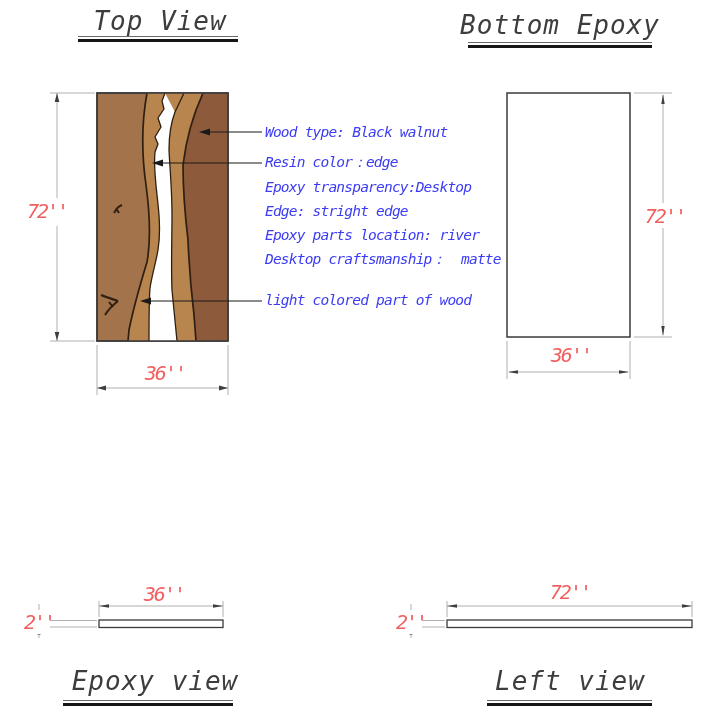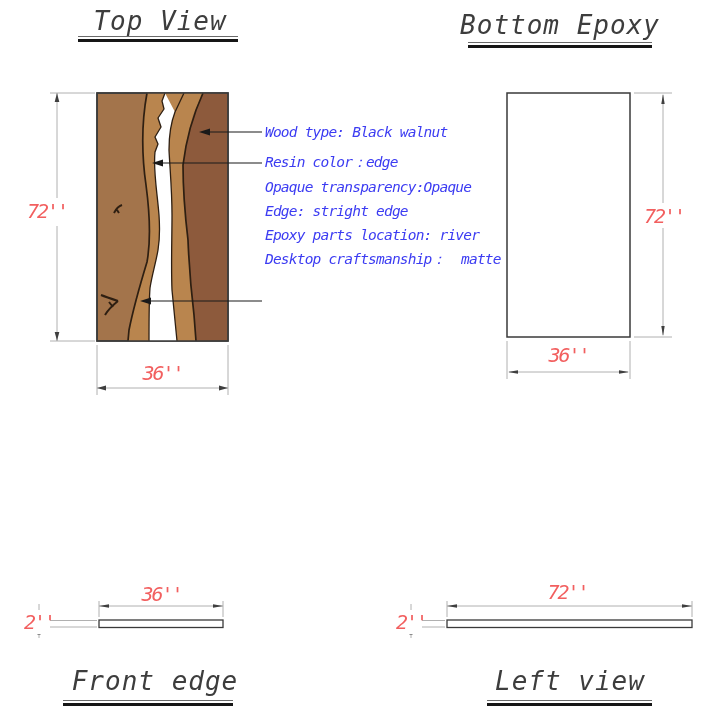--- a/index.html
+++ b/index.html
@@ -4,21 +4,21 @@
 <style>
   html,body{margin:0;padding:0;background:#fff;}
   body{width:720px;height:720px;font-family:"DejaVu Sans Mono","Liberation Mono",monospace;}
   #sheet{position:relative;width:720px;height:720px;background:#fff;overflow:hidden;}
   svg{position:absolute;left:0;top:0;}
   .cad{position:absolute;font-style:italic;white-space:pre;line-height:1.2;}
   .title{color:var(--title-text);font-size:26px;letter-spacing:1px;text-align:center;}
   .rule{position:absolute;}
   .rule .thin{height:0;border-top:1.5px solid #6a6a6a;}
   .rule .thick{height:3px;background:#161616;margin-top:2px;}
-  .dim{color:var(--dim-text);font-size:20px;letter-spacing:-2px;text-align:center;}
+  .dim{color:var(--dim-text);font-size:20px;letter-spacing:-2px;text-align:right;}
   .dim.on-line{background:#fff;}
   .ann{color:var(--note-text);font-size:14.5px;letter-spacing:-0.8px;}
   .ext{stroke:var(--dim-line);stroke-width:1;fill:none;}
   .leader{stroke:var(--leader);stroke-width:1.2;fill:none;}
   .head{fill:#3f3f3f;stroke:none;}
   .lhead{fill:var(--leader);stroke:none;}
   .wood-line{stroke:var(--wood-outline);fill:none;}
 </style>
 </head>
 <body>
@@ -106,38 +106,39 @@
       <div class="thin"></div>
       <div class="thick"></div>
     </div>
 
   <div class="cad title" style="left:460px;top:10px;width:200px;">Bottom Epoxy</div>
   <div class="rule" style="left:468px;top:42px;width:184px;">
       <div class="thin"></div>
       <div class="thick"></div>
     </div>
 
-  <div class="cad title" style="left:55px;top:666px;width:200px;">Front edge</div>
+  <div class="cad title" style="left:55px;top:666px;width:200px;">Epoxy view</div>
   <div class="rule" style="left:63px;top:700px;width:170px;">
       <div class="thin"></div>
       <div class="thick"></div>
     </div>
 
   <div class="cad title" style="left:470px;top:666px;width:200px;">Left view</div>
   <div class="rule" style="left:487px;top:700px;width:165px;">
       <div class="thin"></div>
       <div class="thick"></div>
     </div>
 
   <div class="cad ann" style="left:265px;top:124px;text-align:center;">Wood type: Black walnut</div>
   <div class="cad ann" style="left:265px;top:154px;">Resin color：edge</div>
-  <div class="cad ann" style="left:265px;top:179px;">Opaque transparency:Opaque</div>
+  <div class="cad ann" style="left:265px;top:179px;">Epoxy transparency:Desktop</div>
   <div class="cad ann" style="left:265px;top:203px;">Edge: stright edge</div>
   <div class="cad ann" style="left:265px;top:227px;">Epoxy parts location: river</div>
   <div class="cad ann" style="left:265px;top:251px;">Desktop craftsmanship：  matte</div>
+  <div class="cad ann" style="left:265px;top:292px;">light colored part of wood</div>
 
   <div class="cad dim on-line" style="left:27px;top:199px;width:40px;">72''</div>
   <div class="cad dim" style="left:140px;top:361px;width:45px;">36''</div>
 
   <div class="cad dim on-line" style="left:643px;top:204px;width:42px;">72''</div>
   <div class="cad dim" style="left:546px;top:343px;width:45px;">36''</div>
 
   <div class="cad dim" style="left:139px;top:582px;width:45px;">36''</div>
   <div class="cad dim on-line" style="left:24px;top:610px;width:26px;">2''</div>
 

